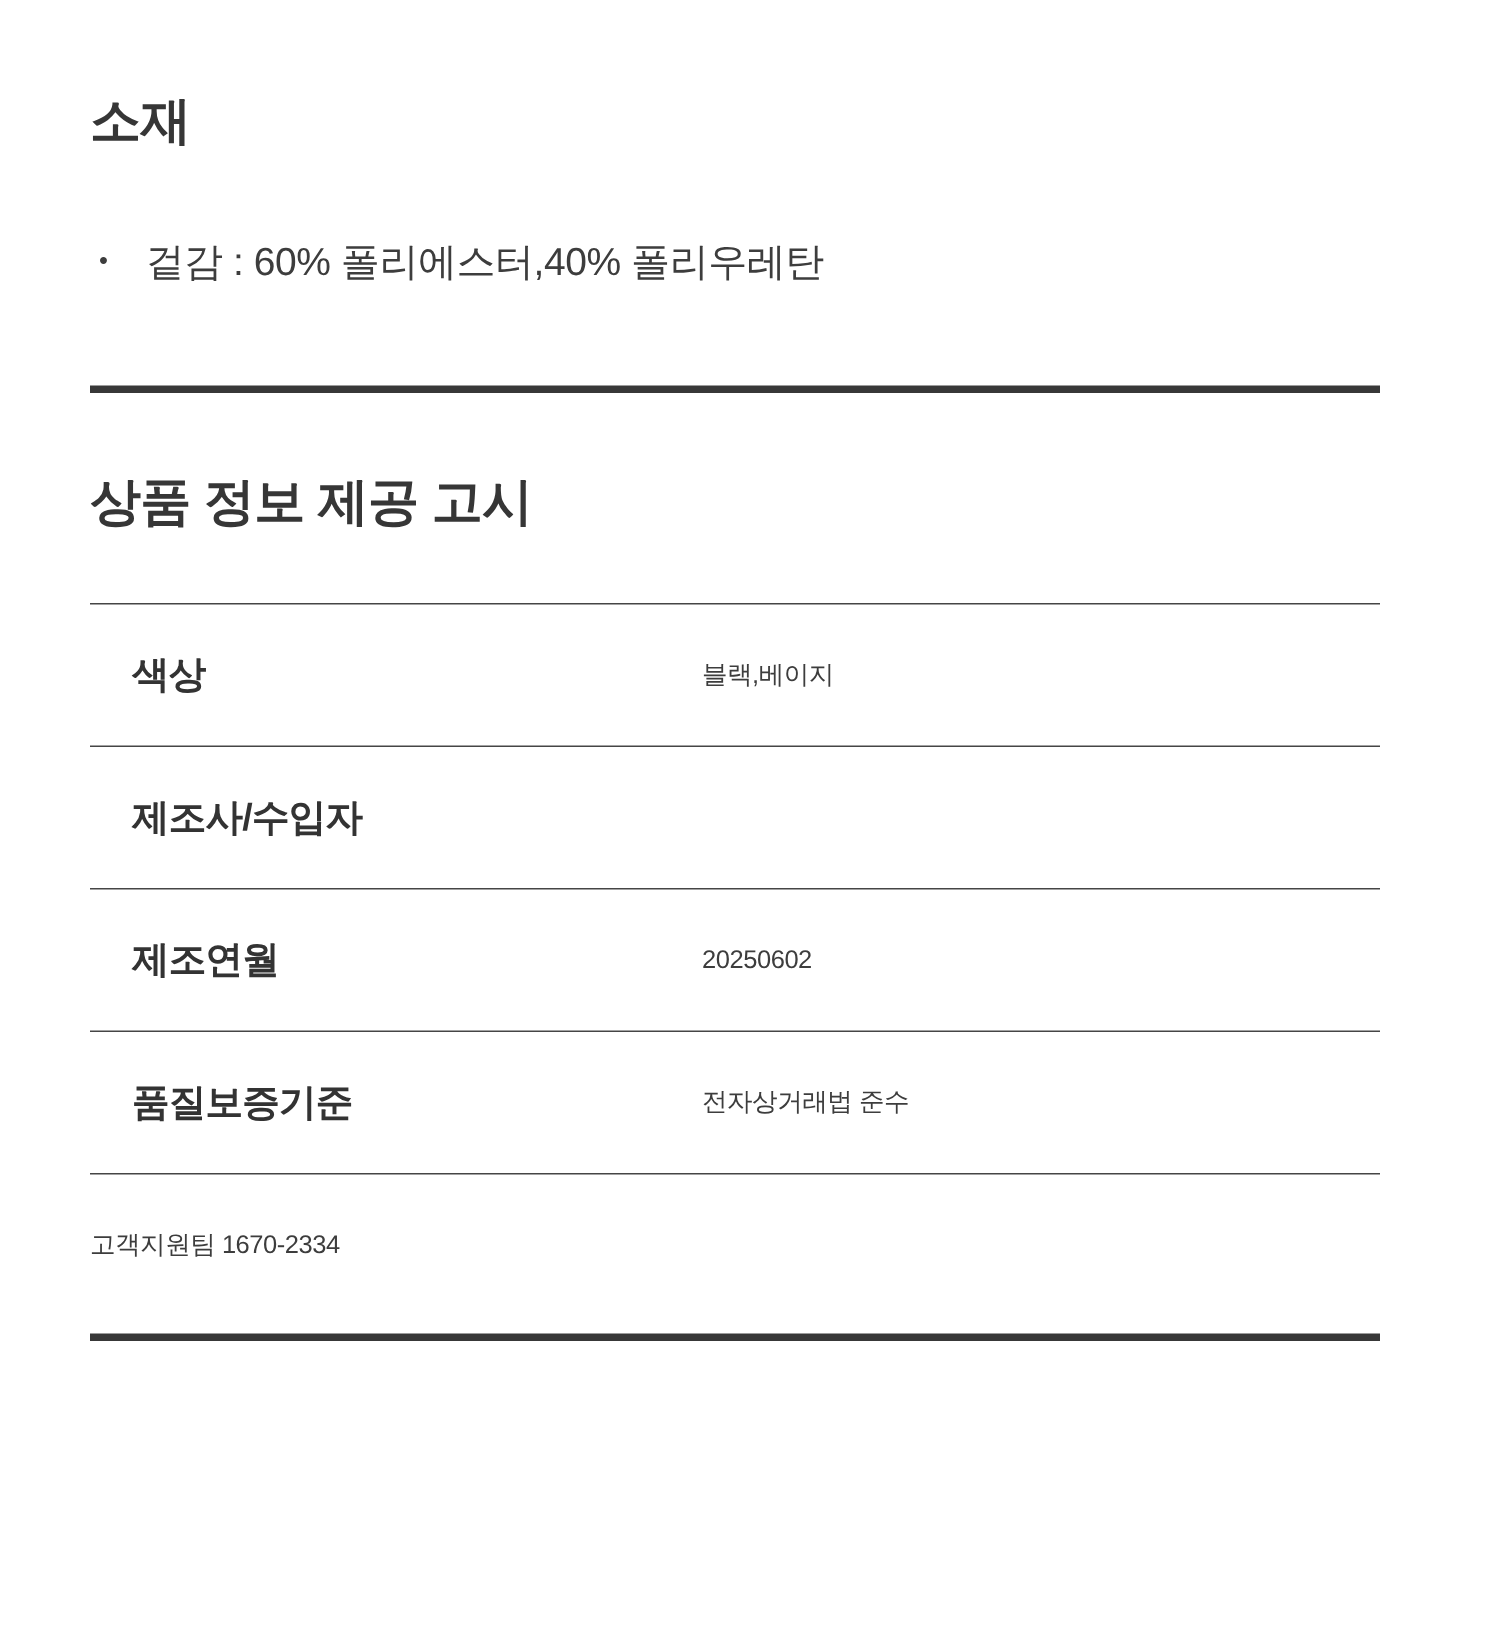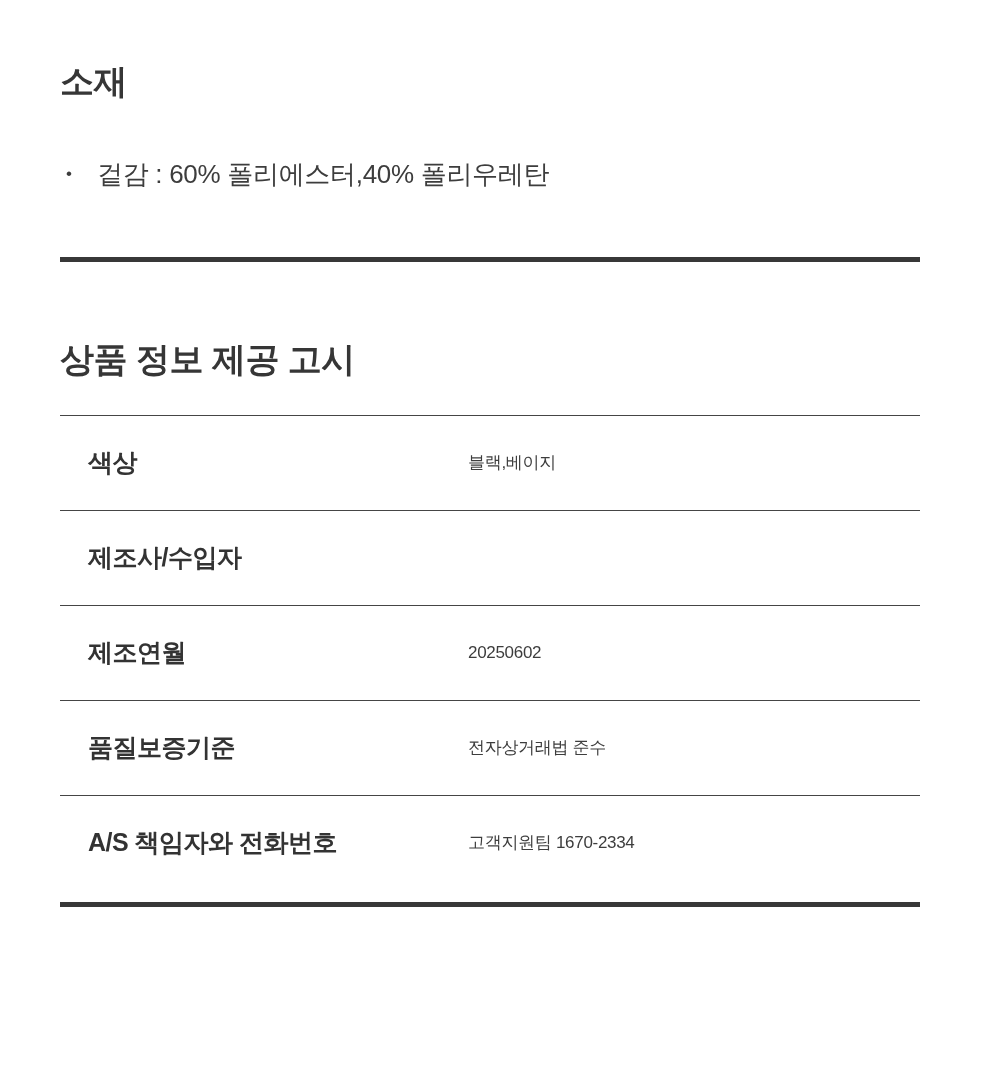--- a/index.html
+++ b/index.html
@@ -48,23 +48,23 @@
     flex: 0 0 31px;
   }
   .divider-thick {
     border: none;
     height: 5px;
     background: #383838;
     margin: 0;
   }
   .divider-top { margin-top: 66px; }
   .divider-bottom { margin-top: 12px; }
-  .info-title { padding-top: 76px; }
+  .info-title { padding-top: 52px; }
   .info-table {
-    margin-top: 34px;
+    margin-top: 45px;
   }
   .info-row {
     display: flex;
     align-items: center;
     height: 95px;
     border-top: 1px solid #454545;
   }
   .info-label {
     width: 408px;
     flex: 0 0 408px;
@@ -116,21 +116,20 @@
         <div class="info-label">제조연월</div>
         <div class="info-value">20250602</div>
       </div>
 
       <div class="info-row">
         <div class="info-label">품질보증기준</div>
         <div class="info-value">전자상거래법 준수</div>
       </div>
 
       <div class="info-row">
-        <div class="info-label">A/S 책임자와 전화번호</div>
         <div class="info-value">고객지원팀 1670-2334</div>
       </div>
     </div>
 
   </section>
 
   <hr class="divider-thick divider-bottom">
 
 </div>
 

